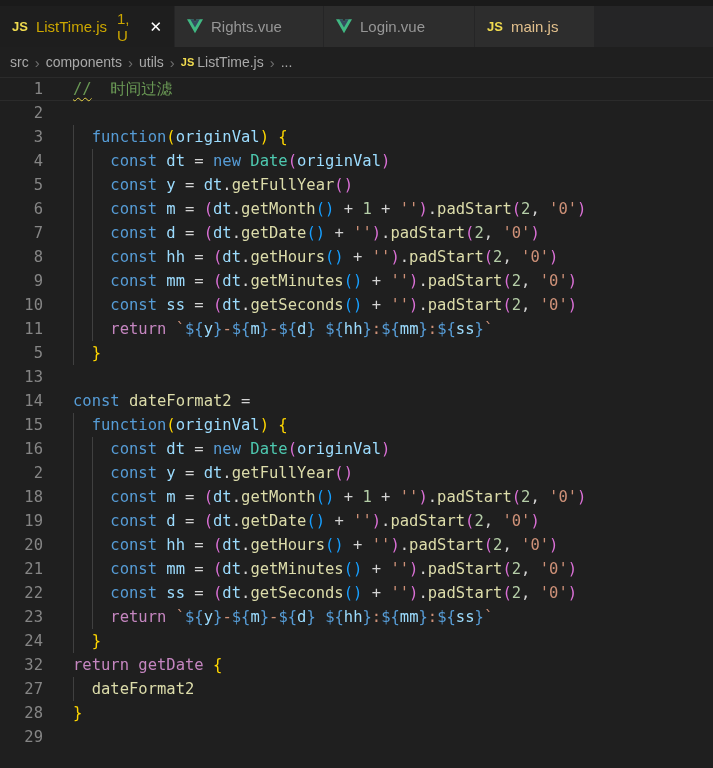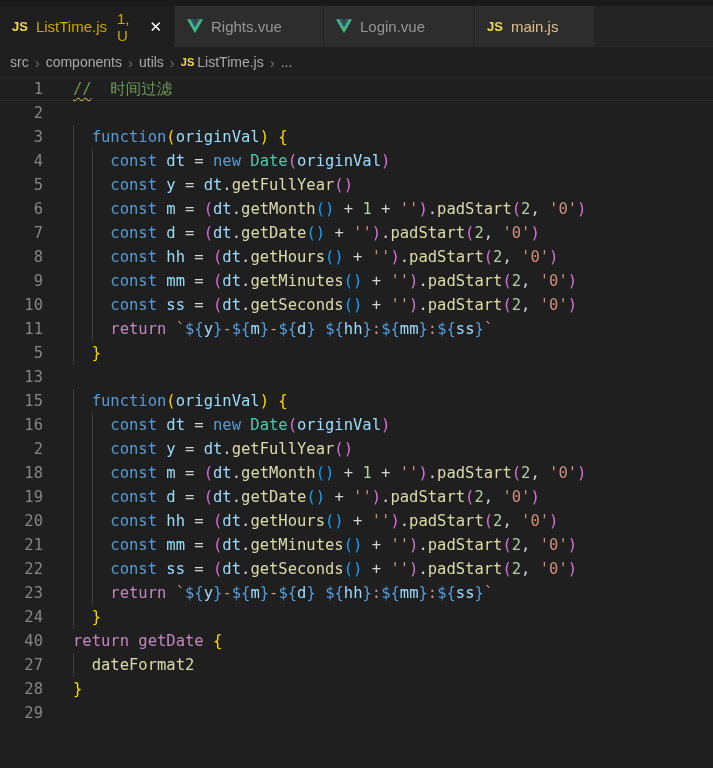--- a/index.html
+++ b/index.html
@@ -140,20 +140,24 @@
       <span class="lc"><span class="guide" style="left: 0px;"></span><span class="guide" style="left: 18.66px;"></span><span style="color: rgb(212, 212, 212);">    </span><span style="color: rgb(197, 134, 192);">return</span><span style="color: rgb(212, 212, 212);"> </span><span style="color: rgb(206, 145, 120);">`</span><span style="color: rgb(86, 156, 214);">${</span><span style="color: rgb(156, 220, 254);">y</span><span style="color: rgb(86, 156, 214);">}</span><span style="color: rgb(206, 145, 120);">-</span><span style="color: rgb(86, 156, 214);">${</span><span style="color: rgb(156, 220, 254);">m</span><span style="color: rgb(86, 156, 214);">}</span><span style="color: rgb(206, 145, 120);">-</span><span style="color: rgb(86, 156, 214);">${</span><span style="color: rgb(156, 220, 254);">d</span><span style="color: rgb(86, 156, 214);">}</span><span style="color: rgb(206, 145, 120);"> </span><span style="color: rgb(86, 156, 214);">${</span><span style="color: rgb(156, 220, 254);">hh</span><span style="color: rgb(86, 156, 214);">}</span><span style="color: rgb(206, 145, 120);">:</span><span style="color: rgb(86, 156, 214);">${</span><span style="color: rgb(156, 220, 254);">mm</span><span style="color: rgb(86, 156, 214);">}</span><span style="color: rgb(206, 145, 120);">:</span><span style="color: rgb(86, 156, 214);">${</span><span style="color: rgb(156, 220, 254);">ss</span><span style="color: rgb(86, 156, 214);">}</span><span style="color: rgb(206, 145, 120);">`</span></span>
     </div>
     <div class="line">
       <span class="ln">5</span>
       <span class="lc"><span class="guide" style="left: 0px;"></span><span style="color: rgb(212, 212, 212);">  </span><span style="color: rgb(255, 215, 0);">}</span></span>
     </div>
     <div class="line">
       <span class="ln">13</span>
     </div>
     <div class="line">
+      <span class="ln">14</span>
+      <span class="lc"><span style="color: rgb(86, 156, 214);">const</span><span style="color: rgb(212, 212, 212);"> </span><span style="color: rgb(220, 220, 170);">dateFormat2</span><span style="color: rgb(212, 212, 212);"> =</span></span>
+    </div>
+    <div class="line">
       <span class="ln">15</span>
       <span class="lc"><span class="guide" style="left: 0px;"></span><span style="color: rgb(212, 212, 212);">  </span><span style="color: rgb(86, 156, 214);">function</span><span style="color: rgb(255, 215, 0);">(</span><span style="color: rgb(156, 220, 254);">originVal</span><span style="color: rgb(255, 215, 0);">)</span><span style="color: rgb(212, 212, 212);"> </span><span style="color: rgb(255, 215, 0);">{</span></span>
     </div>
     <div class="line">
       <span class="ln">16</span>
       <span class="lc"><span class="guide" style="left: 0px;"></span><span class="guide" style="left: 18.66px;"></span><span style="color: rgb(212, 212, 212);">    </span><span style="color: rgb(86, 156, 214);">const</span><span style="color: rgb(212, 212, 212);"> </span><span style="color: rgb(156, 220, 254);">dt</span><span style="color: rgb(212, 212, 212);"> = </span><span style="color: rgb(86, 156, 214);">new</span><span style="color: rgb(212, 212, 212);"> </span><span style="color: rgb(78, 201, 176);">Date</span><span style="color: rgb(218, 112, 214);">(</span><span style="color: rgb(156, 220, 254);">originVal</span><span style="color: rgb(218, 112, 214);">)</span></span>
     </div>
     <div class="line">
       <span class="ln">2</span>
       <span class="lc"><span class="guide" style="left: 0px;"></span><span class="guide" style="left: 18.66px;"></span><span style="color: rgb(212, 212, 212);">    </span><span style="color: rgb(86, 156, 214);">const</span><span style="color: rgb(212, 212, 212);"> </span><span style="color: rgb(156, 220, 254);">y</span><span style="color: rgb(212, 212, 212);"> = </span><span style="color: rgb(156, 220, 254);">dt</span><span style="color: rgb(212, 212, 212);">.</span><span style="color: rgb(220, 220, 170);">getFullYear</span><span style="color: rgb(218, 112, 214);">()</span></span>
@@ -180,21 +184,21 @@
     </div>
     <div class="line">
       <span class="ln">23</span>
       <span class="lc"><span class="guide" style="left: 0px;"></span><span class="guide" style="left: 18.66px;"></span><span style="color: rgb(212, 212, 212);">    </span><span style="color: rgb(197, 134, 192);">return</span><span style="color: rgb(212, 212, 212);"> </span><span style="color: rgb(206, 145, 120);">`</span><span style="color: rgb(86, 156, 214);">${</span><span style="color: rgb(156, 220, 254);">y</span><span style="color: rgb(86, 156, 214);">}</span><span style="color: rgb(206, 145, 120);">-</span><span style="color: rgb(86, 156, 214);">${</span><span style="color: rgb(156, 220, 254);">m</span><span style="color: rgb(86, 156, 214);">}</span><span style="color: rgb(206, 145, 120);">-</span><span style="color: rgb(86, 156, 214);">${</span><span style="color: rgb(156, 220, 254);">d</span><span style="color: rgb(86, 156, 214);">}</span><span style="color: rgb(206, 145, 120);"> </span><span style="color: rgb(86, 156, 214);">${</span><span style="color: rgb(156, 220, 254);">hh</span><span style="color: rgb(86, 156, 214);">}</span><span style="color: rgb(206, 145, 120);">:</span><span style="color: rgb(86, 156, 214);">${</span><span style="color: rgb(156, 220, 254);">mm</span><span style="color: rgb(86, 156, 214);">}</span><span style="color: rgb(206, 145, 120);">:</span><span style="color: rgb(86, 156, 214);">${</span><span style="color: rgb(156, 220, 254);">ss</span><span style="color: rgb(86, 156, 214);">}</span><span style="color: rgb(206, 145, 120);">`</span></span>
     </div>
     <div class="line">
       <span class="ln">24</span>
       <span class="lc"><span class="guide" style="left: 0px;"></span><span style="color: rgb(212, 212, 212);">  </span><span style="color: rgb(255, 215, 0);">}</span></span>
     </div>
     <div class="line">
-      <span class="ln">40</span>
+      <span class="ln">32</span>
       <span class="lc"><span style="color: rgb(197, 134, 192);">return</span><span style="color: rgb(212, 212, 212);"> </span><span style="color: rgb(197, 134, 192);">getDate</span><span style="color: rgb(212, 212, 212);"> </span><span style="color: rgb(255, 215, 0);">{</span></span>
     </div>
     <div class="line">
       <span class="ln">27</span>
       <span class="lc"><span class="guide" style="left: 0px;"></span><span style="color: rgb(212, 212, 212);">  </span><span style="color: rgb(220, 220, 170);">dateFormat2</span></span>
     </div>
     <div class="line">
       <span class="ln">28</span>
       <span class="lc"><span style="color: rgb(255, 215, 0);">}</span></span>
     </div>

